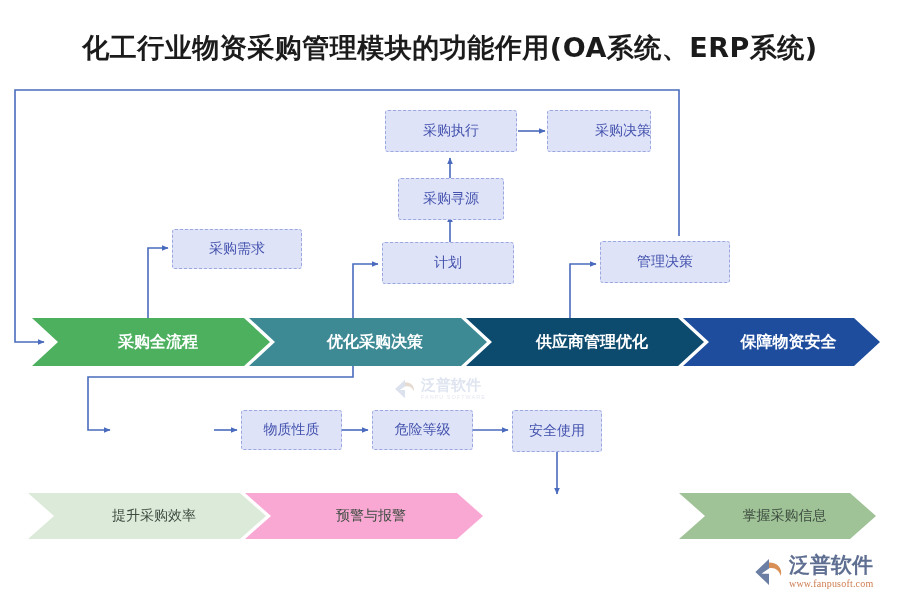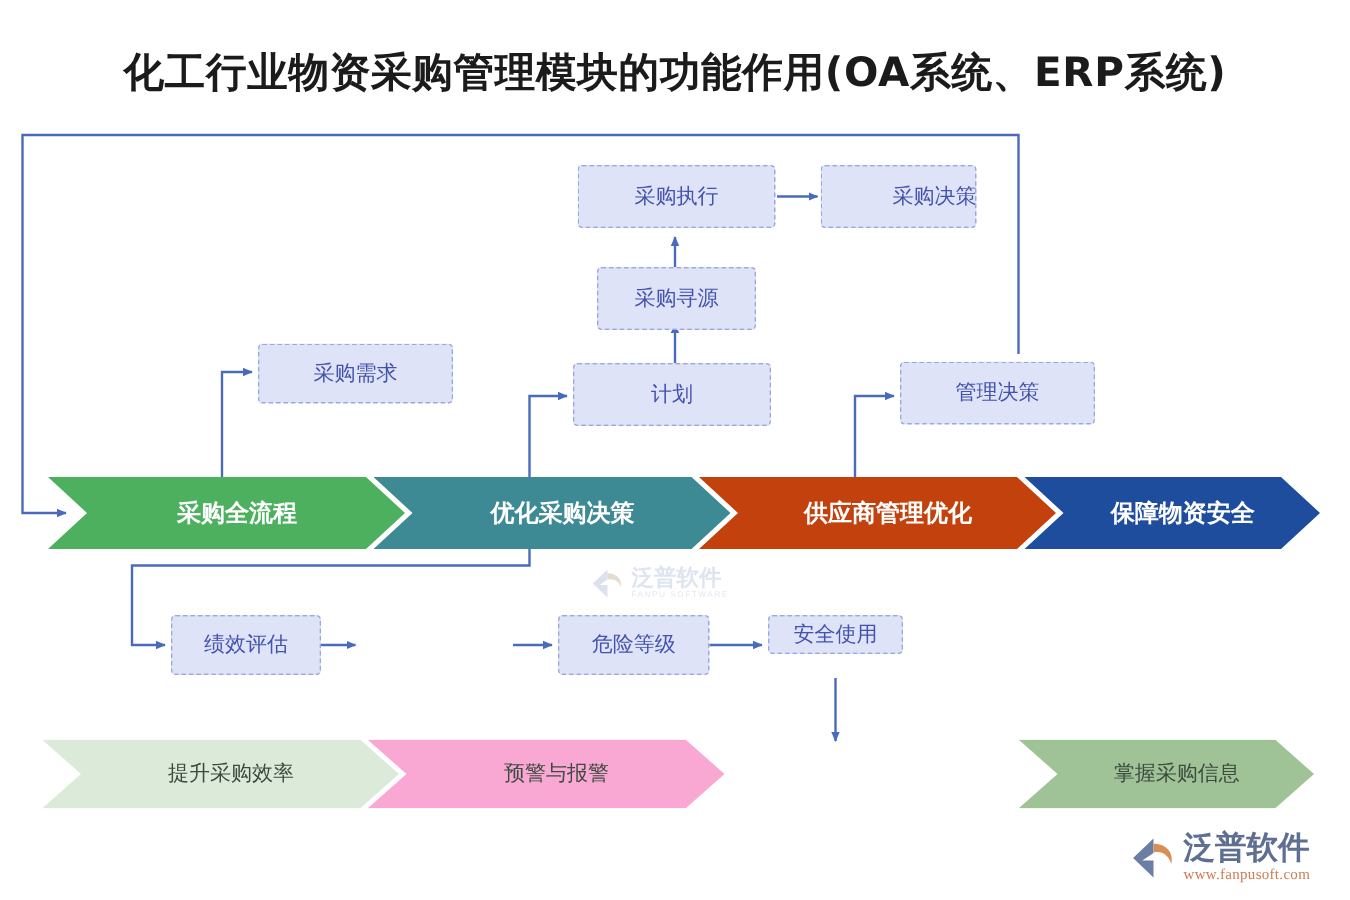--- a/index.html
+++ b/index.html
@@ -218,40 +218,40 @@
   </div>
 
   <div class="node" style="left:382px; top:242px; width:132px; height:42px;">
     <span>计划</span>
   </div>
 
   <div class="node" style="left:600px; top:241px; width:130px; height:42px;">
     <span>管理决策</span>
   </div>
 
-  <div class="node" style="left:114px; top:410px; width:100px; height:40px;">
-    <span>绩效评估</span>
-  </div>
-
+
+  <div class="node" style="left:241px; top:410px; width:101px; height:40px;">
+    <span>物质性质</span>
+  </div>
 
   <div class="node" style="left:372px; top:410px; width:101px; height:40px;">
     <span>危险等级</span>
   </div>
 
-  <div class="node" style="left:512px; top:410px; width:90px; height:26px;">
+  <div class="node" style="left:512px; top:410px; width:90px; height:42px;">
     <span>安全使用</span>
   </div>
 
   <div class="chev main" style="left:32px; top:318px; width:238px; background:#4cb05f;">
     <span class="lbl">采购全流程</span>
   </div>
   <div class="chev main" style="left:249px; top:318px; width:238px; background:#3d8a95;">
     <span class="lbl">优化采购决策</span>
   </div>
-  <div class="chev main" style="left:466px; top:318px; width:238px; background:#c2410c;text-align:right;">
+  <div class="chev main" style="left:466px; top:318px; width:238px; background:#0c4a6e;text-align:right;">
     <span class="lbl">供应商管理优化</span>
   </div>
   <div class="chev main" style="left:683px; top:318px; width:197px; background:#1f4d9e;">
     <span class="lbl">保障物资安全</span>
   </div>
 
   <div class="chev goal" style="left:28px; top:493px; width:238px; background:#dbead9;justify-content:center;">
     <span class="lbl">提升采购效率</span>
   </div>
   <div class="chev goal" style="left:245px; top:493px; width:238px; background:#f9a8d4;">

